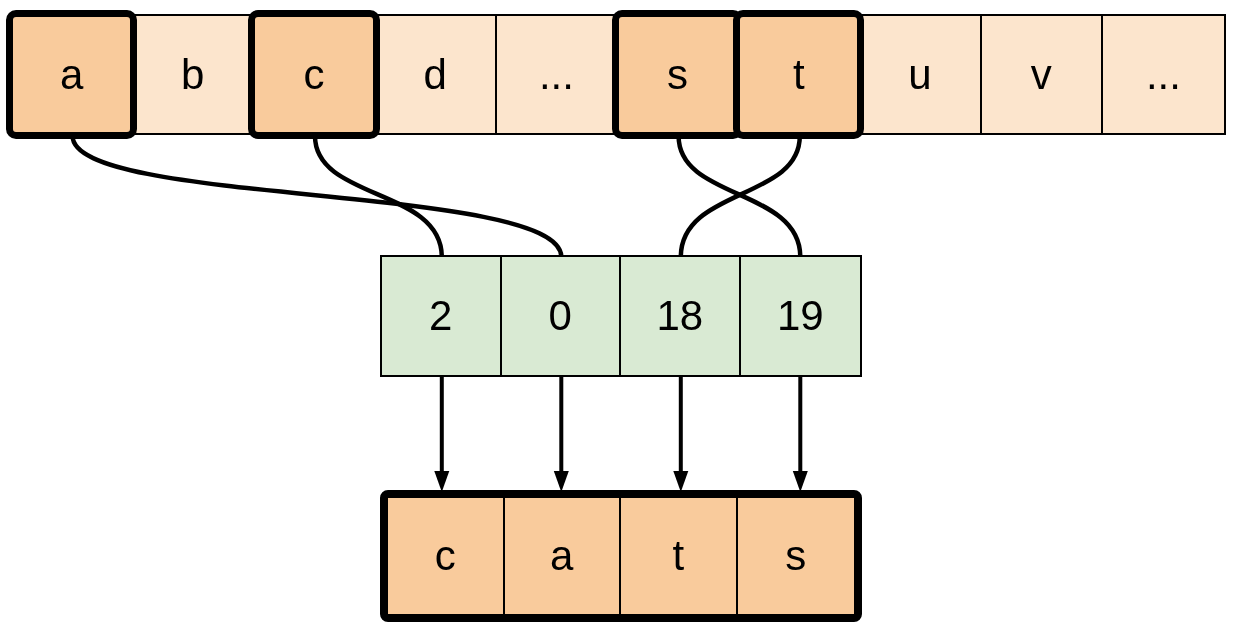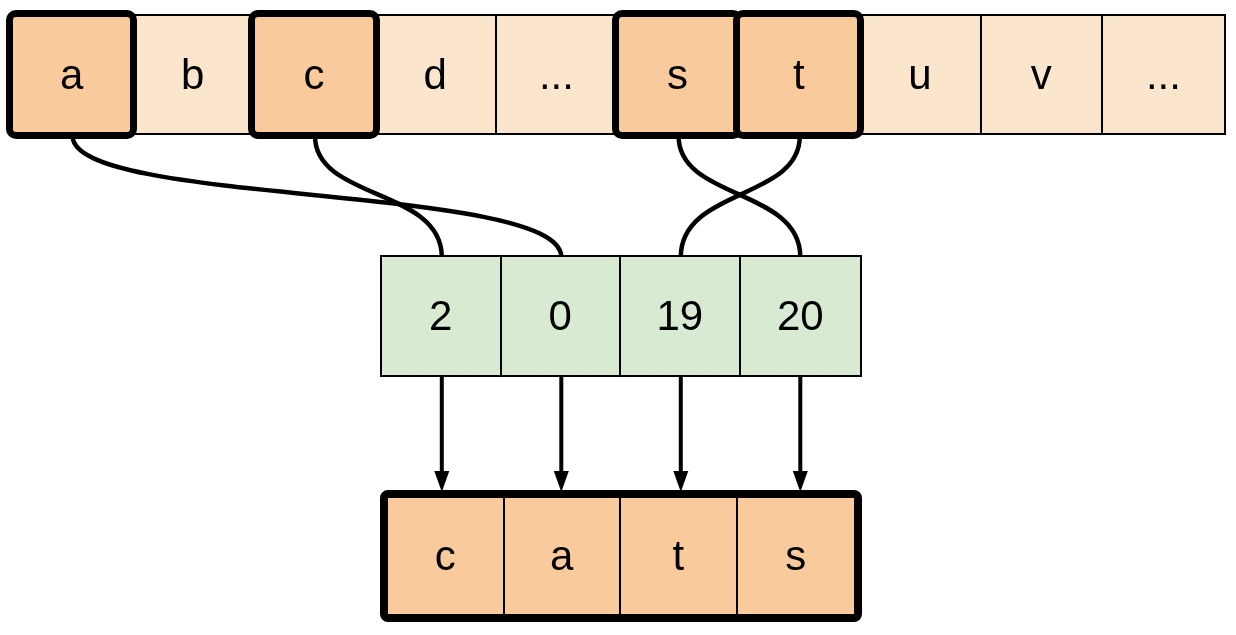--- a/index.html
+++ b/index.html
@@ -132,24 +132,24 @@
   </div>
 
   <div class="arr row-index">
     <div class="cell green">
       <span class="lbl">2</span>
     </div>
     <div class="cell green">
       <span class="lbl">0</span>
     </div>
     <div class="cell green">
-      <span class="lbl">19</span>
+      <span class="lbl">18</span>
     </div>
     <div class="cell green">
-      <span class="lbl">20</span>
+      <span class="lbl">19</span>
     </div>
   </div>
 
   <div class="arr row-output">
     <div class="cell orange">
       <span class="lbl">c</span>
     </div>
     <div class="cell orange">
       <span class="lbl">a</span>
     </div>

